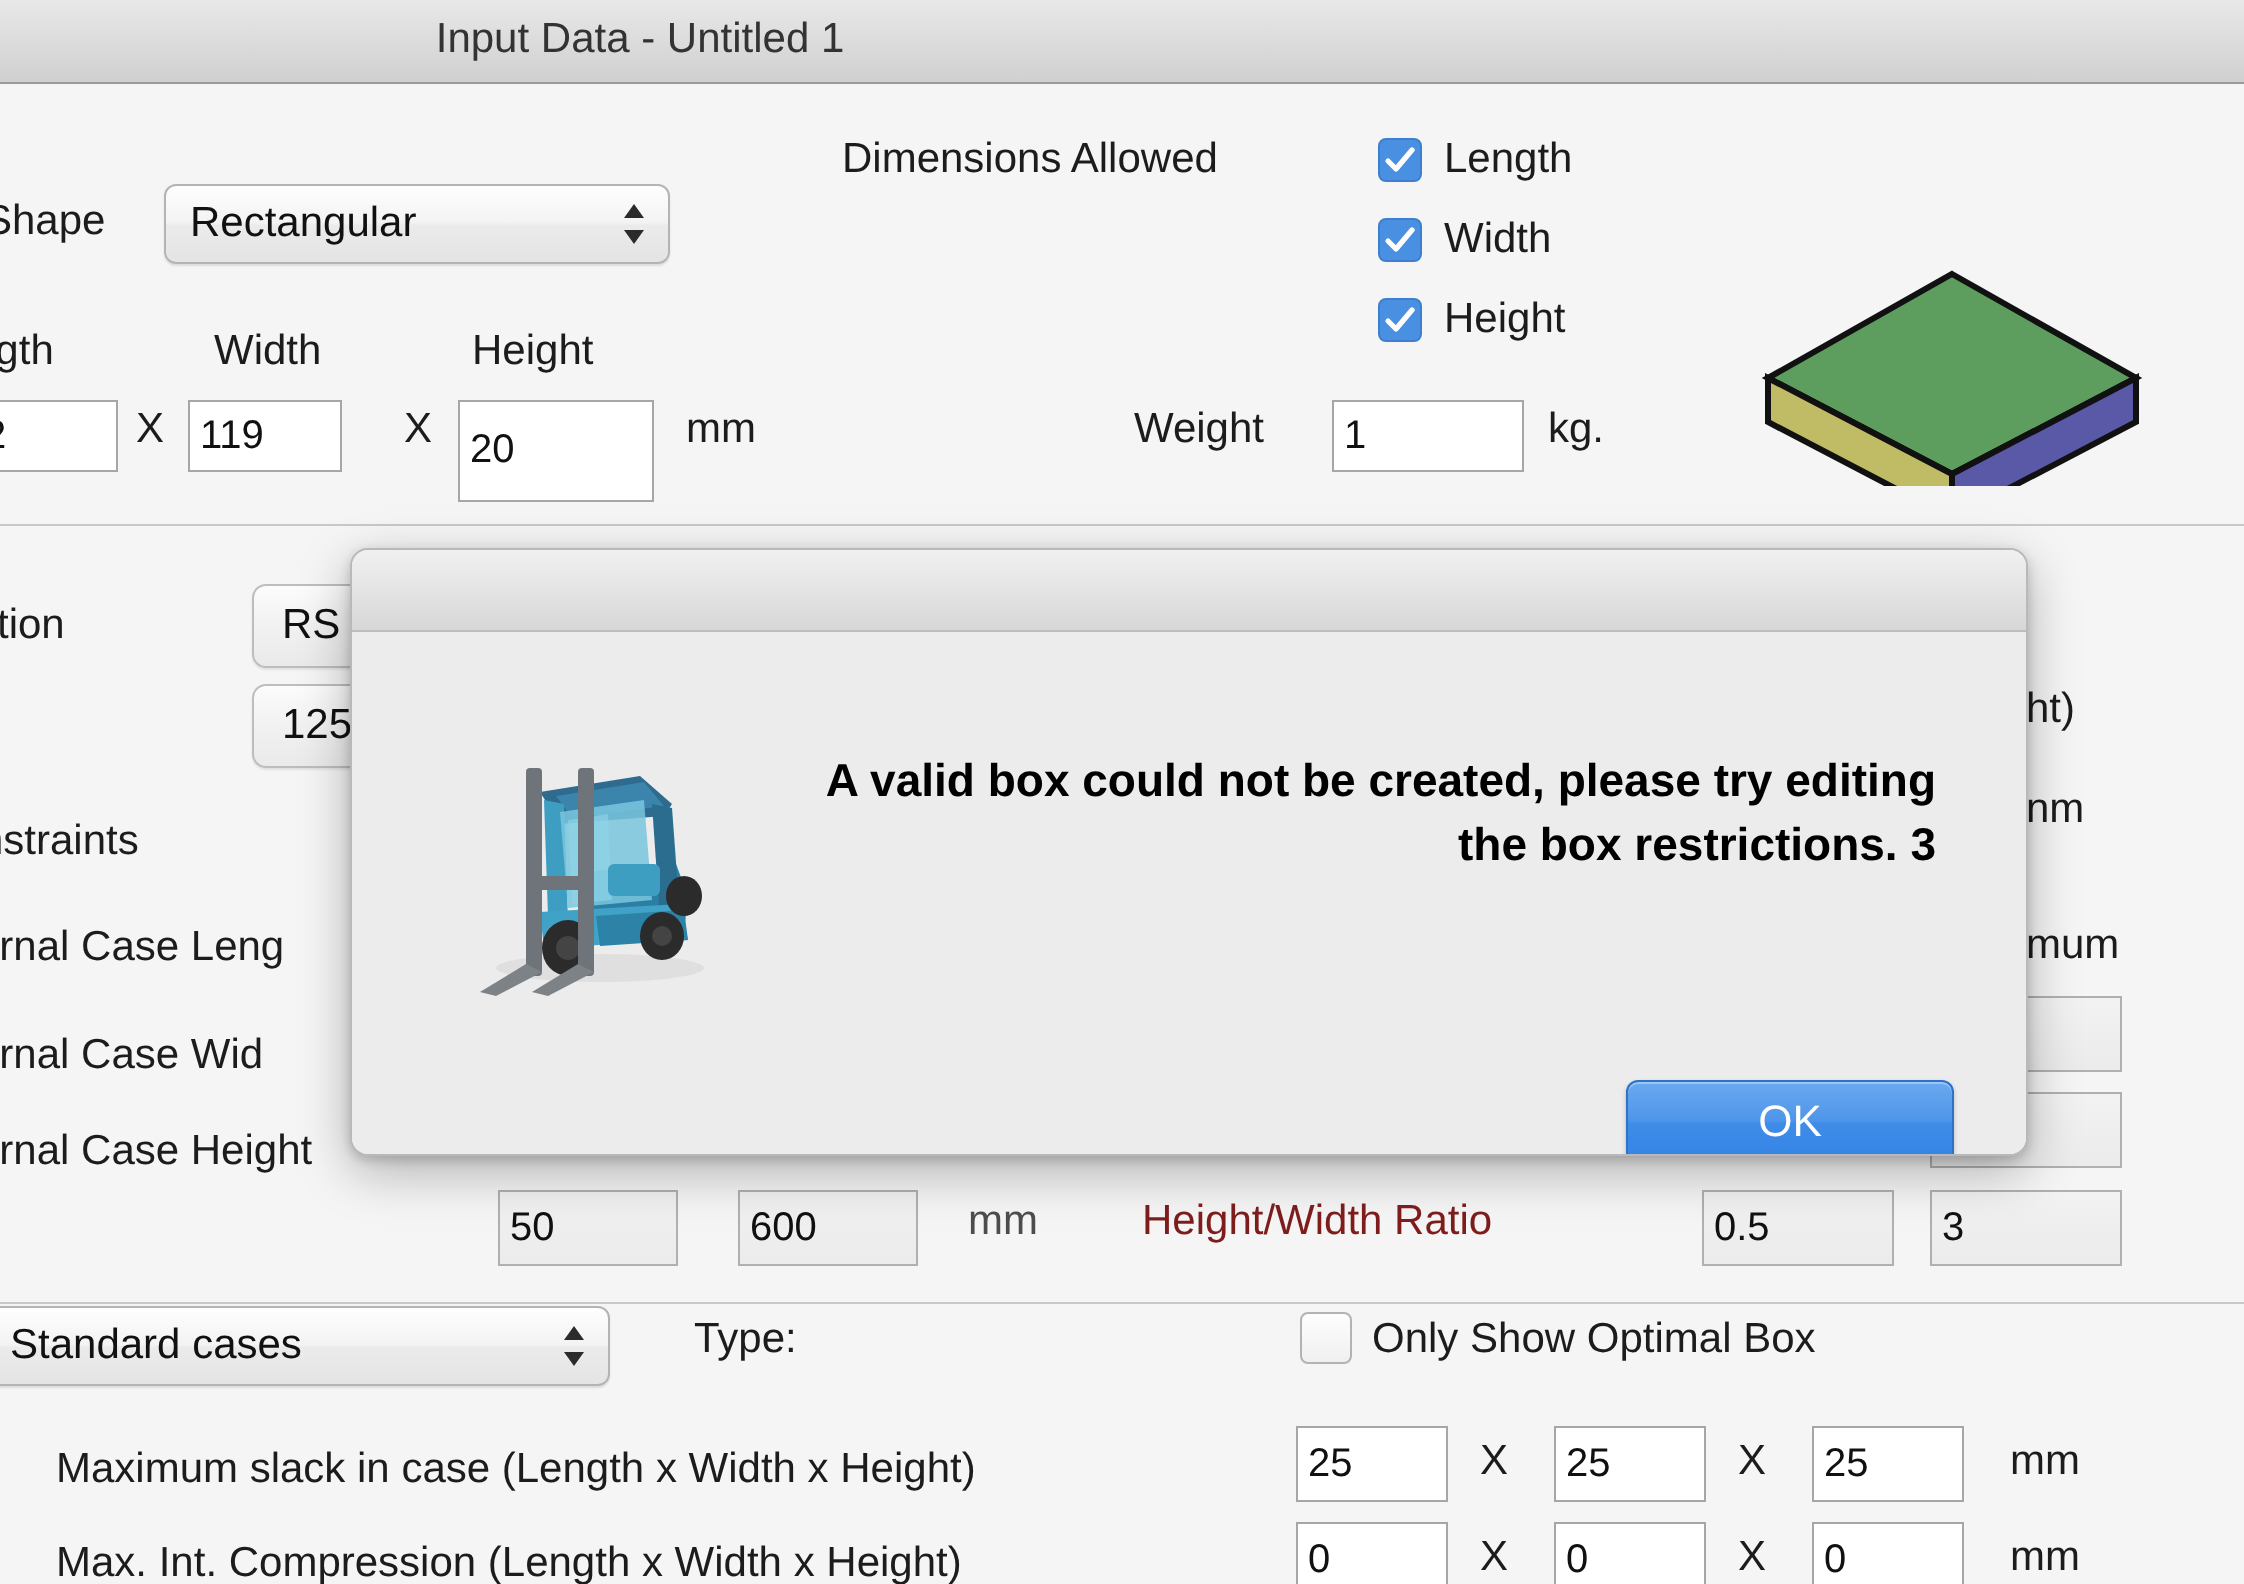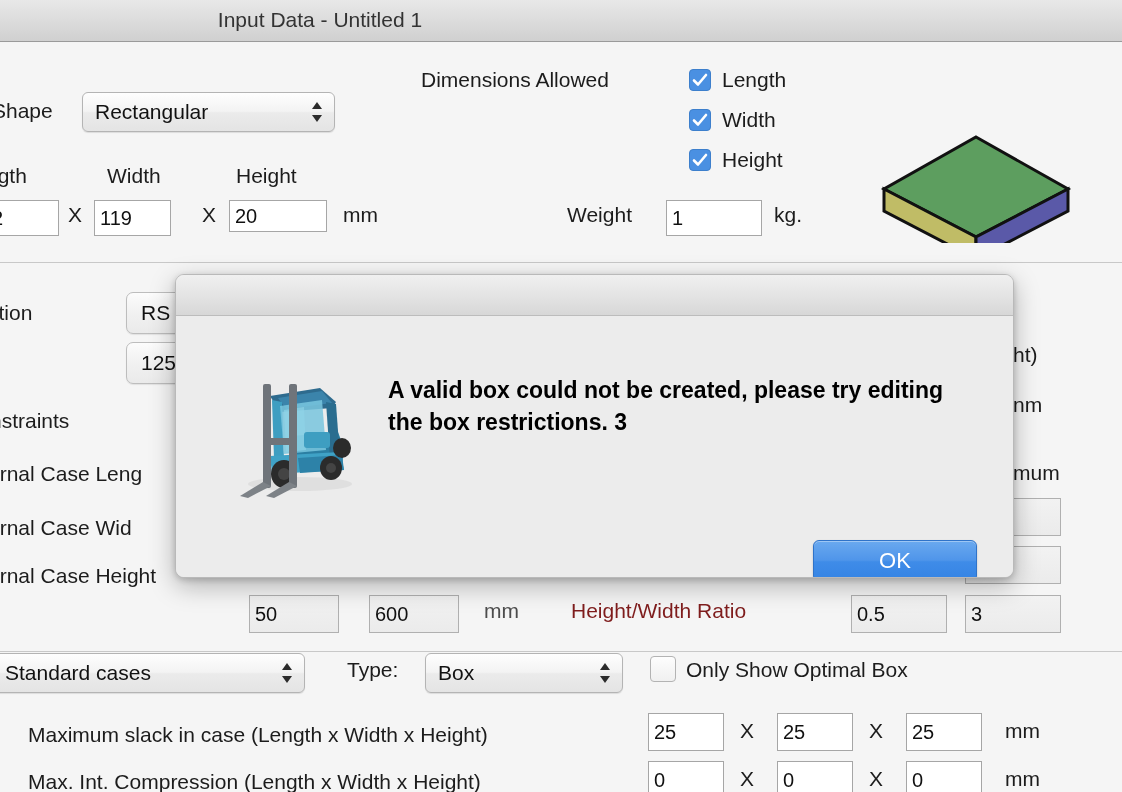--- a/index.html
+++ b/index.html
@@ -161,20 +161,21 @@
   }
   .dialog-message {
     position: absolute;
     left: 212px;
     top: 58px;
     width: 580px;
     font-size: 23px;
     font-weight: bold;
     line-height: 32px;
     color: #000;
+    text-align: right;
   }
   .ok-button {
     position: absolute;
     left: 637px;
     top: 224px;
     width: 162px; height: 40px;
     border-radius: 6px;
     background: linear-gradient(to bottom, #6aa9ef 0%, #4f95ea 48%, #3f8ce8 52%, #3483e4 100%);
     border: 1px solid #2f73c9;
     box-shadow: 0 1px 2px rgba(0,0,0,0.22), inset 0 1px 0 rgba(255,255,255,0.35);
@@ -213,21 +214,21 @@
   </div>
 
   <div class="lbl" style="left:-14px; top:121px;">ngth</div>
   <div class="lbl" style="left:107px; top:121px;">Width</div>
   <div class="lbl" style="left:236px; top:121px;">Height</div>
 
   <input class="field" style="left: -14px; top: 157px; width: 73px; height: 36px;" value="2">
   <div class="lbl" style="left:68px; top:160px;">X</div>
   <input class="field" style="left: 94px; top: 157px; width: 77px; height: 36px;" value="119">
   <div class="lbl" style="left:202px; top:160px;">X</div>
-  <input class="field" style="left: 229px; top: 157px; width: 98px; height: 32px;" value="20">
+  <input class="field" style="left: 229px; top: 157px; width: 98px; height: 51px;" value="20">
   <div class="lbl" style="left:343px; top:160px;">mm</div>
 
   <div class="lbl" style="left:421px; top:25px;">Dimensions Allowed</div>
 
   <div class="cbox on" style="left:689px; top:26px;">
     <svg width="20" height="20" viewBox="0 0 20 20">
         <path d="M4 10.5 L8 14.5 L16 5" stroke="#fff" stroke-width="2.6" fill="none" stroke-linecap="round" stroke-linejoin="round"></path>
       </svg>
   </div>
   <div class="lbl" style="left:722px; top:25px;">Length</div>
@@ -295,29 +296,20 @@
     <span class="chev">
       <svg width="14" height="24" viewBox="0 0 14 24">
           <path d="M7 2 L12 9 L2 9 Z" fill="#2b2b2b"></path>
           <path d="M7 22 L12 15 L2 15 Z" fill="#2b2b2b"></path>
         </svg>
     </span>
   </div>
 
   <div class="lbl" style="left:347px; top:615px;">Type:</div>
 
-  <div class="popup" style="left:425px; top:610px; width:198px; height:40px;">
-    <span>Box</span>
-    <span class="chev">
-      <svg width="14" height="24" viewBox="0 0 14 24">
-          <path d="M7 2 L12 9 L2 9 Z" fill="#2b2b2b"></path>
-          <path d="M7 22 L12 15 L2 15 Z" fill="#2b2b2b"></path>
-        </svg>
-    </span>
-  </div>
 
   <div class="cbox off" style="left:650px; top:613px; width:26px; height:26px;"></div>
   <div class="lbl" style="left:28px; top:680px;">Maximum slack in case  (Length x Width x Height)</div>
 
   <div class="lbl" style="left:686px; top:615px;">Only Show Optimal Box</div>
   <input class="field" style="left: 648px; top: 670px; width: 76px; height: 38px;" value="25">
   <div class="lbl" style="left:740px; top:676px;">X</div>
   <input class="field" style="left: 777px; top: 670px; width: 76px; height: 38px;" value="25">
   <div class="lbl" style="left:869px; top:676px;">X</div>
   <input class="field" style="left: 906px; top: 670px; width: 76px; height: 38px;" value="25">

